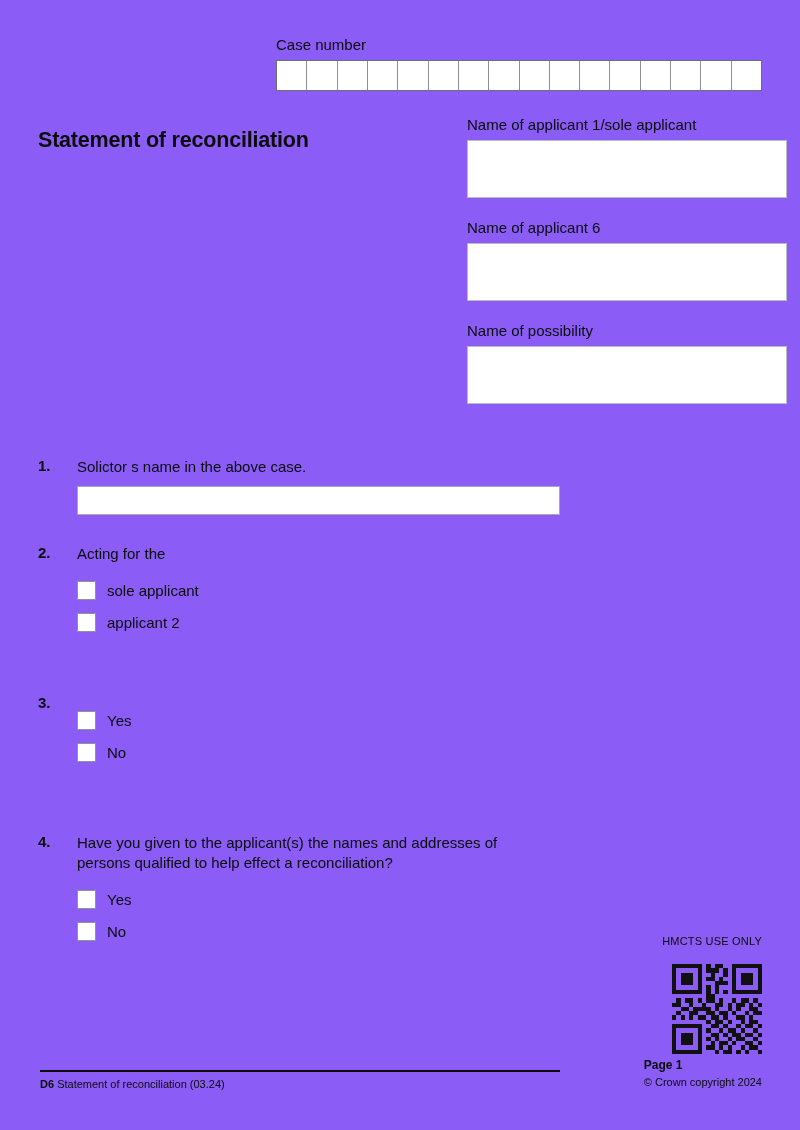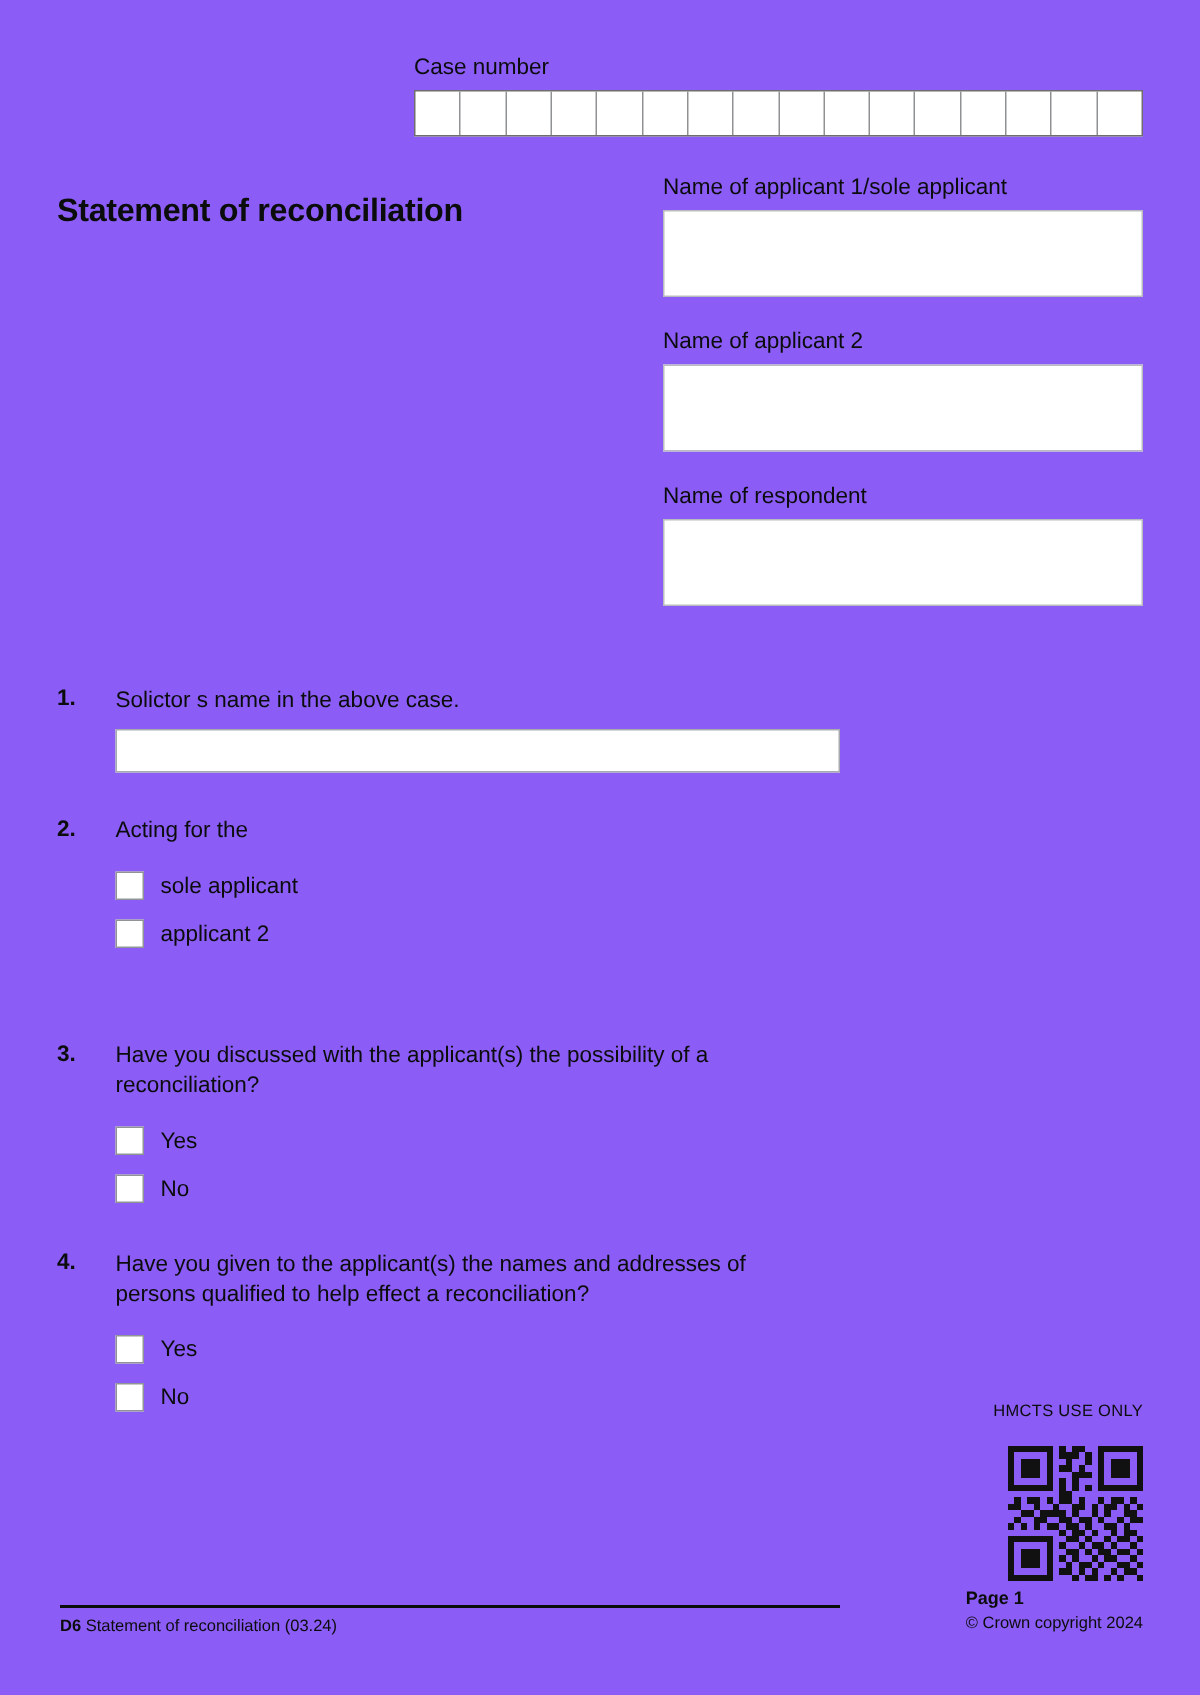--- a/index.html
+++ b/index.html
@@ -28,21 +28,21 @@
   .cn-cell:first-child { border-left: none; }
 
   
   .form-title {
     position: absolute; left: 38px; top: 114px;
     font-size: 21.5px; font-weight: bold; letter-spacing: -0.2px;
   }
 
   
   .name-fields { position: absolute; left: 442px; top: 116px; width: 320px; }
-  .name-field { margin-bottom: 21px; }
+  .name-field { margin-bottom: 21px; margin-left: 25px; }
   .name-field-label { display: block; font-size: 15px; margin-bottom: 7px; }
   .name-box {
     display: block; width: 320px; height: 58px;
     border: 1px solid #b9bcbe; background: #fff;
     resize: none; outline: none; padding: 4px 6px;
     font-family: "Liberation Sans", sans-serif; font-size: 14px; color: #0b0c0c;
   }
 
   
   .question { position: absolute; left: 38px; width: 530px; }
@@ -104,25 +104,25 @@
   </div>
 
   <h1 class="form-title">Statement of reconciliation</h1>
 
   <div class="name-fields">
     <div class="name-field">
       <label class="name-field-label">Name of applicant 1/sole applicant</label>
       <textarea class="name-box" value="" style=""></textarea>
     </div>
     <div class="name-field">
-      <label class="name-field-label">Name of applicant 2</label>
+      <label class="name-field-label">Name of applicant 6</label>
       <textarea class="name-box" value="" style=""></textarea>
     </div>
     <div class="name-field">
-      <label class="name-field-label">Name of respondent</label>
+      <label class="name-field-label">Name of possibility</label>
       <textarea class="name-box" value="" style=""></textarea>
     </div>
   </div>
 
   <div class="question" style="top:457px;">
     <span class="q-num">1.</span>
     <div class="q-body">
       <div class="q-text">Solictor s name in the above case.</div>
       <input type="text" class="q-input" value="" style="">
     </div>
@@ -141,21 +141,20 @@
           <span class="checkbox"></span>
           <span class="opt-label">applicant 2</span>
         </div>
       </div>
     </div>
   </div>
 
   <div class="question" style="top:694px;">
     <span class="q-num">3.</span>
     <div class="q-body">
-      <div class="q-text">Have you discussed with the applicant(s) the possibility of a reconciliation?</div>
       <div class="options">
         <div class="opt-row">
           <span class="checkbox"></span>
           <span class="opt-label">Yes</span>
         </div>
         <div class="opt-row">
           <span class="checkbox"></span>
           <span class="opt-label">No</span>
         </div>
       </div>

